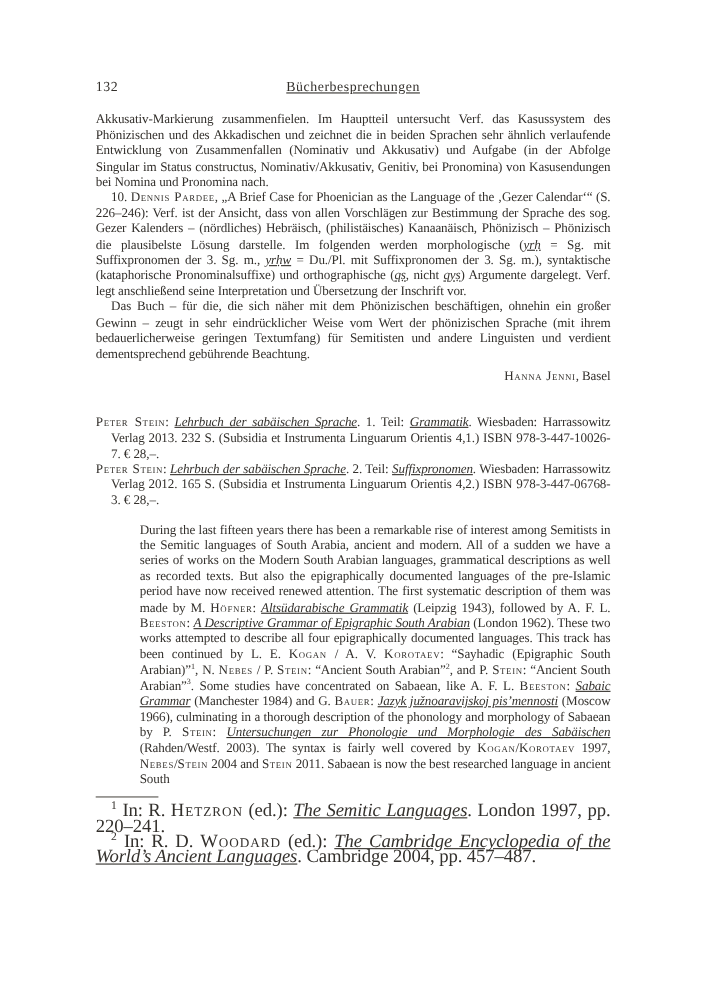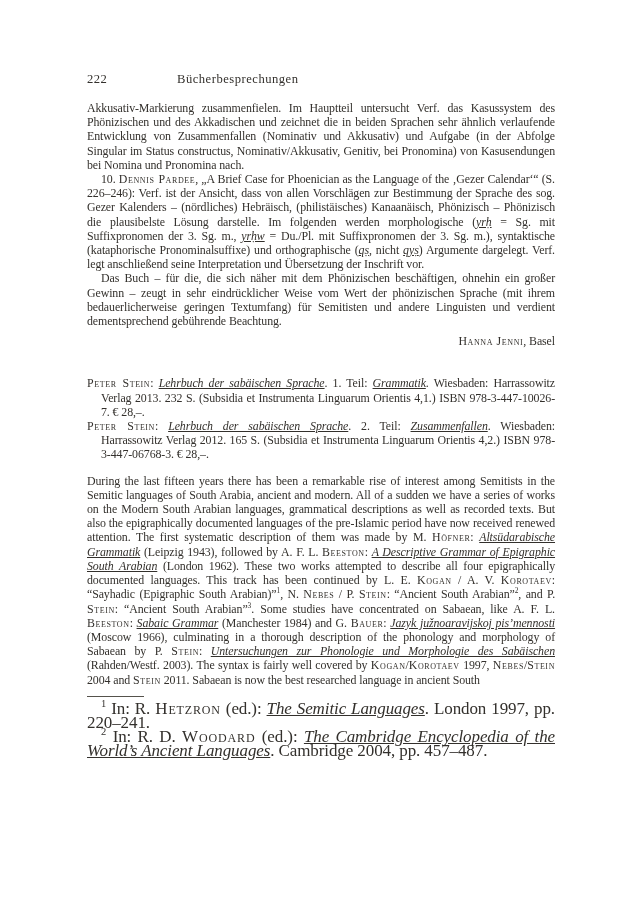--- a/index.html
+++ b/index.html
@@ -26,21 +26,23 @@
     align-items: baseline;
     font-size: 12.6px;
     letter-spacing: 0.04em;
     margin-bottom: 14px;
   }
   .running-head .pagenum {
     width: 90px;
   }
   .running-head .title {
     flex: 1;
+    text-align: center;
     padding-right: 90px;
+    text-decoration: underline;
   }
   .bodytext {
     font-size: 11.9px;
     line-height: 14.2px;
     text-align: justify;
     letter-spacing: -0.1px;
   }
   p {
     margin: 0;
     hyphens: auto;
@@ -53,20 +55,21 @@
   }
   .biblio {
     margin-top: 28px;
   }
   .biblio p {
     padding-left: 14px;
     text-indent: -14px;
   }
   .review-body {
     margin-top: 12px;
+    margin-left: 40px;
   }
   .footnotes {
     margin-top: 9px;
     font-size: 17px;
     line-height: 14px;
   }
   .fn-rule {
     border: none;
     border-top: 1px solid #55524c;
     width: 57px;
@@ -85,36 +88,36 @@
     line-height: 0;
     letter-spacing: 0;
   }
 </style>
 </head>
 <body>
 
 <div class="page">
 
   <div class="running-head">
-    <span class="pagenum">222</span>
+    <span class="pagenum">132</span>
     <span class="title">Bücherbesprechungen</span>
   </div>
 
   <div class="bodytext">
 
     <section lang="de">
       <p><span>Akkusativ-Markierung zusammenfielen. Im Hauptteil untersucht Verf. das Kasussystem des Phönizischen und des Akkadischen und zeichnet die in beiden Sprachen sehr ähnlich verlaufende Entwicklung von Zusammenfallen (Nominativ und Akkusativ) und Aufgabe (in der Abfolge Singular im Status constructus, Nominativ/Akkusativ, Genitiv, bei Pronomina) von Kasusendungen bei Nomina und Pronomina nach.</span></p>
       <p class="indent"><span>10. </span><span class="sc">Dennis Pardee</span><span>, „A Brief Case for Phoenician as the Language of the ‚Gezer Calendar‘“ (S. 226–246): Verf. ist der Ansicht, dass von allen Vorschlägen zur Bestimmung der Sprache des sog. Gezer Kalenders – (nördliches) Hebräisch, (philistäisches) Kanaanäisch, Phönizisch – Phönizisch die plausibelste Lösung darstelle. Im folgenden werden morphologische (</span><span class="i">yrḥ</span><span> = Sg. mit Suffixpronomen der 3. Sg. m., </span><span class="i">yrḥw</span><span> = Du./Pl. mit Suffixpronomen der 3. Sg. m.), syntaktische (kataphorische Pronominalsuffixe) und orthographische (</span><span class="i">qṣ</span><span>, nicht </span><span class="i">qyṣ</span><span>) Argumente dargelegt. Verf. legt anschließend seine Interpretation und Übersetzung der Inschrift vor.</span></p>
       <p class="indent"><span>Das Buch – für die, die sich näher mit dem Phönizischen beschäftigen, ohnehin ein großer Gewinn – zeugt in sehr eindrücklicher Weise vom Wert der phönizischen Sprache (mit ihrem bedauerlicherweise geringen Textumfang) für Semitisten und andere Linguisten und verdient dementsprechend gebührende Beachtung.</span></p>
       <div class="signature"><span class="sc">Hanna Jenni</span><span>, Basel</span></div>
     </section>
 
     <section class="biblio" lang="de">
       <p><span class="sc">Peter Stein</span><span>: </span><span class="i">Lehrbuch der sabäischen Sprache</span><span>. 1. Teil: </span><span class="i">Grammatik</span><span>. Wiesbaden: Harrassowitz Verlag 2013. 232 S. (Subsidia et Instrumenta Linguarum Orientis 4,1.) ISBN 978-3-447-10026-7. € 28,–.</span></p>
-      <p><span class="sc">Peter Stein</span><span>: </span><span class="i">Lehrbuch der sabäischen Sprache</span><span>. 2. Teil: </span><span class="i">Zusammenfallen</span><span>. Wiesbaden: Harrassowitz Verlag 2012. 165 S. (Subsidia et Instrumenta Linguarum Orientis 4,2.) ISBN 978-3-447-06768-3. € 28,–.</span></p>
+      <p><span class="sc">Peter Stein</span><span>: </span><span class="i">Lehrbuch der sabäischen Sprache</span><span>. 2. Teil: </span><span class="i">Suffixpronomen</span><span>. Wiesbaden: Harrassowitz Verlag 2012. 165 S. (Subsidia et Instrumenta Linguarum Orientis 4,2.) ISBN 978-3-447-06768-3. € 28,–.</span></p>
     </section>
 
     <section class="review-body" lang="en">
       <p><span>During the last fifteen years there has been a remarkable rise of interest among Semitists in the Semitic languages of South Arabia, ancient and modern. All of a sudden we have a series of works on the Modern South Arabian languages, grammatical descriptions as well as recorded texts. But also the epigraphically documented languages of the pre-Islamic period have now received renewed attention. The first systematic description of them was made by M. </span><span class="sc">Höfner</span><span>: </span><span class="i">Altsüdarabische Grammatik</span><span> (Leipzig 1943), followed by A. F. L. </span><span class="sc">Beeston</span><span>: </span><span class="i">A Descriptive Grammar of Epigraphic South Arabian</span><span> (London 1962). These two works attempted to describe all four epigraphically documented languages. This track has been continued by L. E. </span><span class="sc">Kogan</span><span> / A. V. </span><span class="sc">Korotaev</span><span>: “Sayhadic (Epigraphic South Arabian)”</span><span class="sup">1</span><span>, N. </span><span class="sc">Nebes</span><span> / P. </span><span class="sc">Stein</span><span>: “Ancient South Arabian”</span><span class="sup">2</span><span>, and P. </span><span class="sc">Stein</span><span>: “Ancient South Arabian”</span><span class="sup">3</span><span>. Some studies have concentrated on Sabaean, like A. F. L. </span><span class="sc">Beeston</span><span>: </span><span class="i">Sabaic Grammar</span><span> (Manchester 1984) and G. </span><span class="sc">Bauer</span><span>: </span><span class="i">Jazyk južnoaravijskoj pis’mennosti</span><span> (Moscow 1966), culminating in a thorough description of the phonology and morphology of Sabaean by P. </span><span class="sc">Stein</span><span>: </span><span class="i">Untersuchungen zur Phonologie und Morphologie des Sabäischen</span><span> (Rahden/Westf. 2003). The syntax is fairly well covered by </span><span class="sc">Kogan</span><span>/</span><span class="sc">Korotaev</span><span> 1997, </span><span class="sc">Nebes</span><span>/</span><span class="sc">Stein</span><span> 2004 and </span><span class="sc">Stein</span><span> 2011. Sabaean is now the best researched language in ancient South</span></p>
     </section>
 
     <section class="footnotes" lang="en">
       <hr class="fn-rule">
       <p><span class="sup">1</span><span> In: R. </span><span class="sc">Hetzron</span><span> (ed.): </span><span class="i">The Semitic Languages</span><span>. London 1997, pp. 220–241.</span></p>
       <p><span class="sup">2</span><span> In: R. D. </span><span class="sc">Woodard</span><span> (ed.): </span><span class="i">The Cambridge Encyclopedia of the World’s Ancient Languages</span><span>. Cambridge 2004, pp. 457–487.</span></p>

